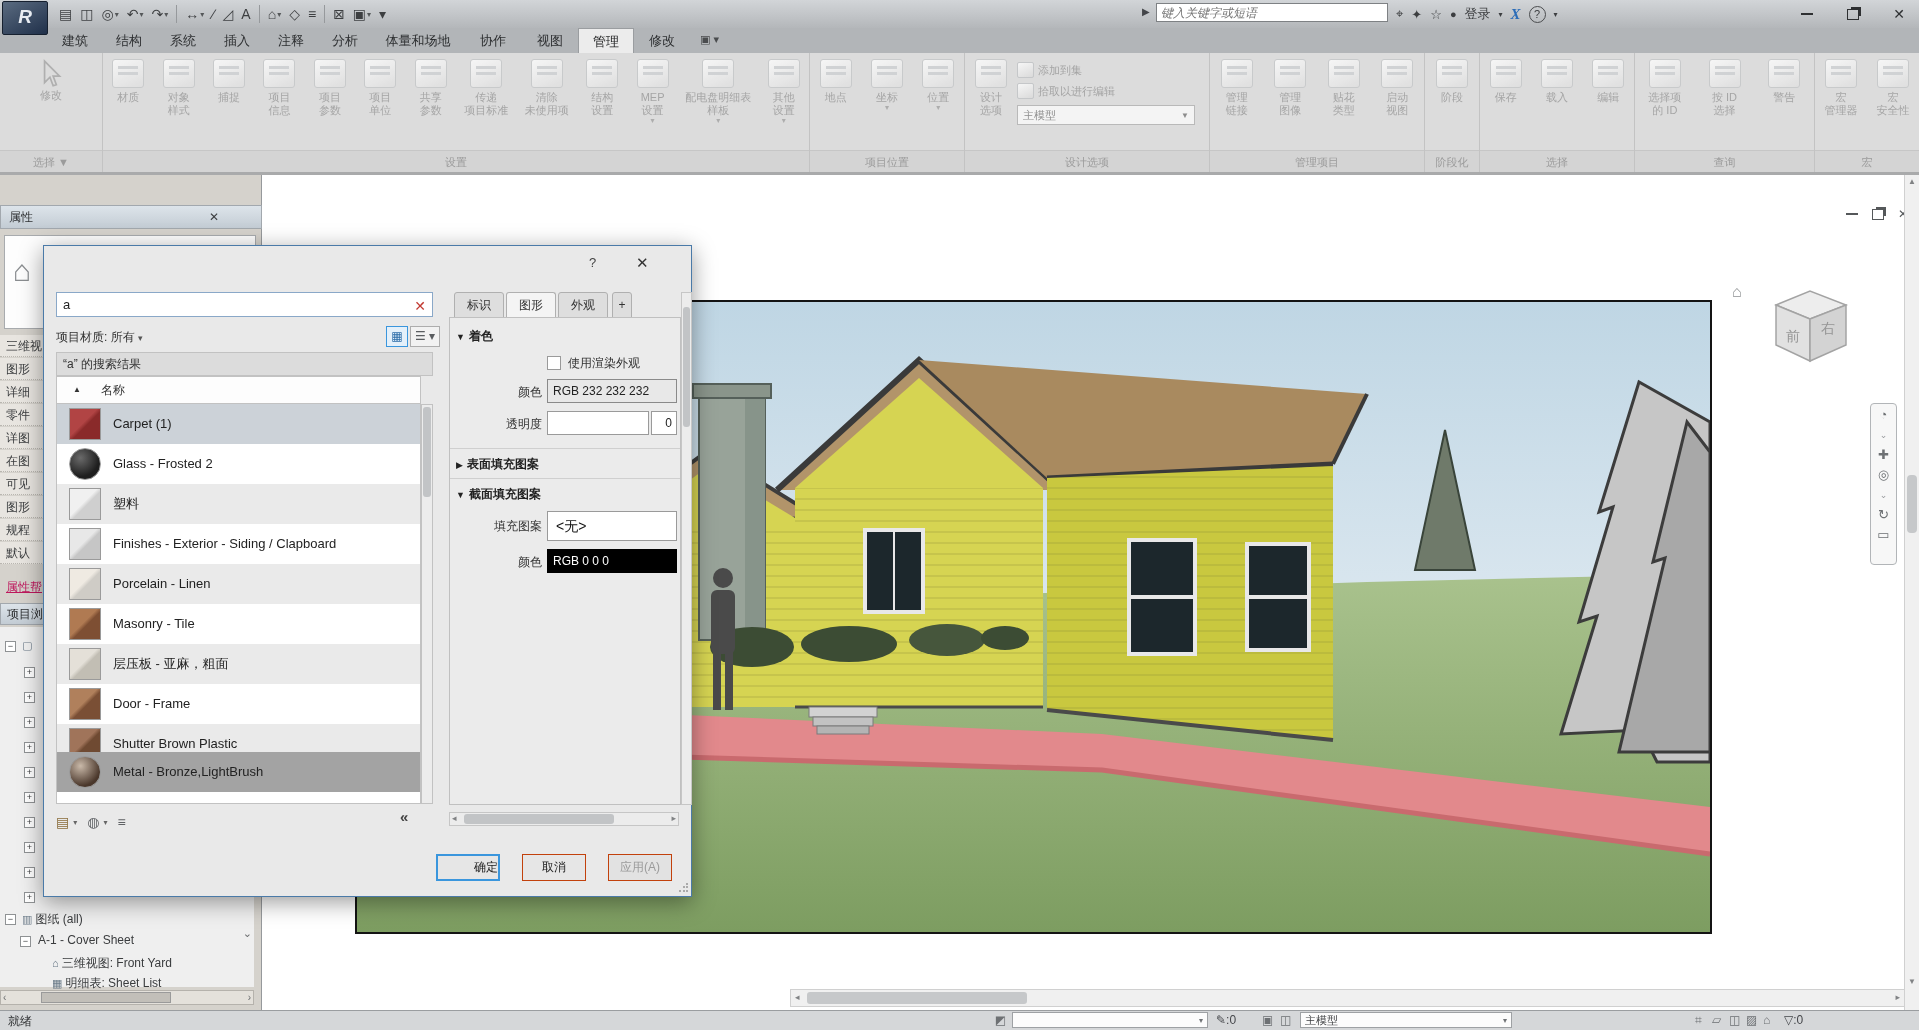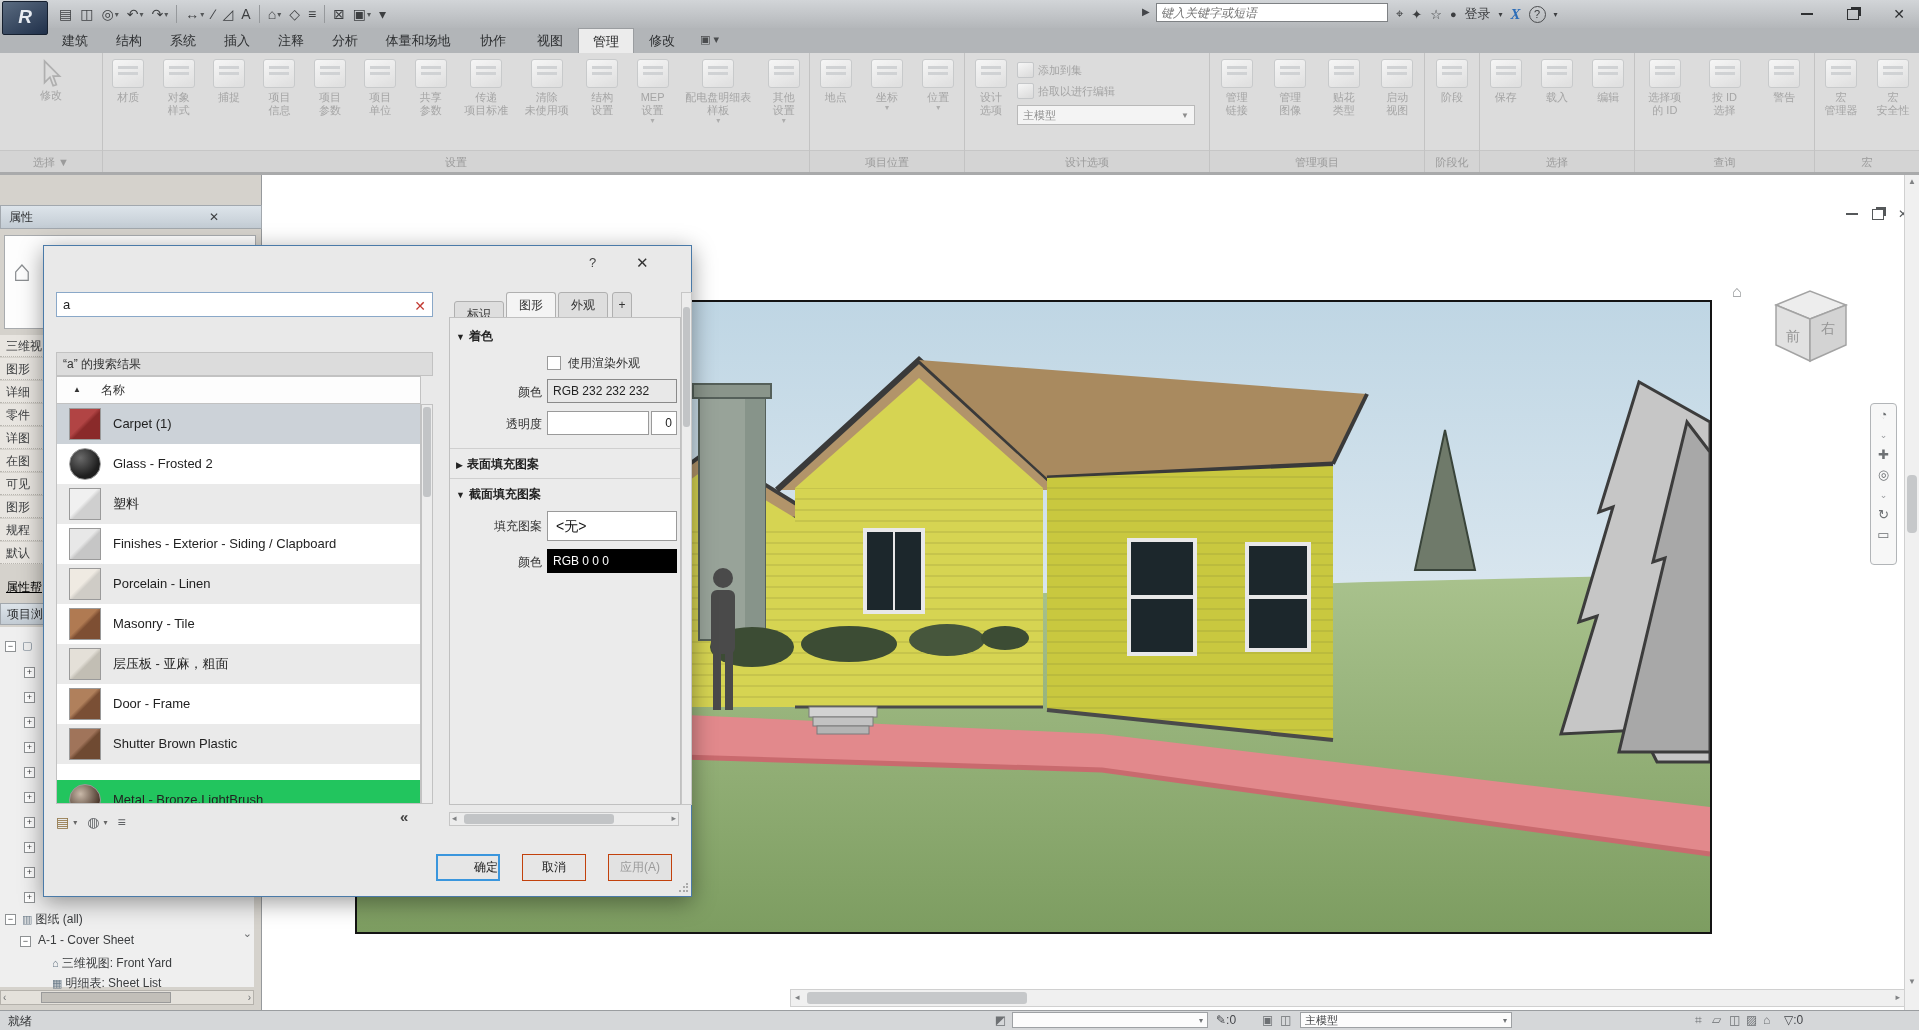--- a/index.html
+++ b/index.html
@@ -55,21 +55,21 @@
     font-size:11px;color:#8d8d8d;padding:0 5px;justify-content:space-between;box-sizing:border-box;}
   
   .dock{position:absolute;left:0;top:175px;width:262px;height:835px;background:#d5d2cc;border-right:1px solid #96999c;box-sizing:border-box;}
   .propshdr{position:absolute;left:0px;top:30px;width:262px;height:24px;background:linear-gradient(#dde4ea,#c3ccd4);
     border:1px solid #a2a8ae;box-sizing:border-box;font-size:12px;color:#2e3032;line-height:22px;padding-left:8px;}
   .propshdr .x{position:absolute;right:42px;top:0;color:#3c3e40;font-size:12px;}
   .typesel{position:absolute;left:4px;top:60px;width:250px;height:92px;background:#fdfdfd;border:1px solid #a8abae;}
   .typesel .house{position:absolute;left:8px;top:18px;font-size:30px;color:#8a8d90;}
   .prow{position:absolute;left:0;width:254px;height:22px;font-size:12px;color:#3a3c3e;line-height:22px;
     padding-left:6px;border-bottom:1px dotted #b9b6b0;background:#e8e5e0;box-sizing:border-box;white-space:nowrap;}
-  .phelp{position:absolute;left:6px;top:404px;font-size:12px;color:#000000;text-decoration:underline;}
+  .phelp{position:absolute;left:6px;top:404px;font-size:12px;color:#be185d;text-decoration:underline;}
   .pbhdr{position:absolute;left:0;top:428px;width:254px;height:22px;background:linear-gradient(#dde4ea,#c3ccd4);
     border:1px solid #a2a8ae;box-sizing:border-box;font-size:12px;color:#2e3032;line-height:20px;padding-left:6px;}
   .tree{position:absolute;left:0;top:452px;width:254px;height:360px;background:#efefef;}
   .exp{position:absolute;width:11px;height:11px;border:1px solid #8f9294;background:#fff;color:#3c3e40;
     font-size:9px;line-height:9px;text-align:center;box-sizing:border-box;}
   .titem{position:absolute;font-size:12px;color:#3a3c3e;white-space:nowrap;}
   .tico{color:#6a7a88;font-size:11px;margin-right:3px;}
   .dockscroll{position:absolute;left:0px;bottom:5px;width:254px;height:15px;background:#e4e1db;border:1px solid #b5b2ac;box-sizing:border-box;}
   .dockscroll .thumb{position:absolute;left:40px;top:1px;width:130px;height:11px;background:#c2bfb9;}
   .dsArr{position:absolute;top:0px;font-size:10px;color:#6a6c6e;line-height:13px;}
@@ -688,20 +688,25 @@
   </div>
 
   <div class="dialog">
     <span class="dhelp">?</span>
     <span class="dclose">✕</span>
 
     <div class="dsearch">
       <span>a</span>
       <span class="clr">✕</span>
     </div>
+    <div class="dfilter">
+      <span>项目材质: 所有</span> <span class="da">▾</span>
+      <span class="dfbtn sel" style="left:330px;">▦</span>
+      <span class="dfbtn" style="left:354px;width:30px;">☰ ▾</span>
+    </div>
     <div class="dresults">“a” 的搜索结果</div>
     <div class="dhead">
       <span class="sort">▲</span>
       <span class="nm">名称</span>
     </div>
     <div class="mlist">
       <div class="mrow" style="top:0px;background:#ccd2d8;">
         <div class="thumb cube" style="background:linear-gradient(135deg,#b14444 45%,#8a2a2a 55%);"></div>
         <span class="nm">Carpet (1)</span>
         </div>
@@ -730,21 +735,21 @@
         <span class="nm">层压板 - 亚麻，粗面</span>
         </div>
       <div class="mrow" style="top:280px;background:#fff;">
         <div class="thumb cube" style="background:linear-gradient(135deg,#b0805c 45%,#7a4f35 55%);"></div>
         <span class="nm">Door - Frame</span>
         </div>
       <div class="mrow" style="top:320px;background:#eaeaea;">
         <div class="thumb cube" style="background:linear-gradient(135deg,#a0745a 45%,#6f4a32 55%);"></div>
         <span class="nm">Shutter Brown Plastic</span>
         </div>
-      <div class="mrow" style="top:376px;background:#22c55e;padding-left:8px;">
+      <div class="mrow" style="top:348px;background:#a3a3a3;padding-left:8px;">
         <div class="thumb sphere" style="background:radial-gradient(circle at 35% 30%,#c9b9a9,#4a372b 70%);"></div>
         <span class="nm">Metal - Bronze,LightBrush</span>
         </div>
     </div>
     <div class="mscroll">
         <div class="th"></div>
       </div>
 
     <div class="dtools">
       <span>▤</span>
@@ -758,21 +763,21 @@
       <span class="hsArr" style="left:2px;top:0;">◂</span>
       <div class="th"></div>
       <span class="hsArr" style="right:2px;top:0;">▸</span>
     </div>
 
     <div class="dbtn ok" style="left:392px;">确定</div>
     <div class="dbtn" style="left:478px;">取消</div>
     <div class="dbtn dis" style="left:564px;">应用(A)</div>
     <div class="grip"></div>
 
-    <div class="dtab" style="left:410px;width:50px;margin-top:9px;">标识</div>
+    <div class="dtab" style="left:410px;width:50px;">标识</div>
     <div class="dtab active" style="left:462px;width:50px;">图形</div>
     <div class="dtab" style="left:514px;width:50px;">外观</div>
     <div class="dtab" style="left:568px;width:20px;">+</div>
     <div class="dpane">
       <div class="sect" style="top:10px;"><span class="tri">▼</span><span>着色</span></div>
       <div class="cb" style="top:38px;"></div>
       <span style="position:absolute;left:118px;top:37px;font-size:12px;color:#333;">使用渲染外观</span>
       <span class="flabel" style="left:6px;top:66px;">颜色</span>
       <div class="ffield" style="top:61px;height:24px;background:#e8e8e8;border:1px solid #8a8a8a;color:#222;line-height:22px;padding-left:5px;">RGB 232 232 232</div>
       <span class="flabel" style="left:6px;top:98px;">透明度</span>

